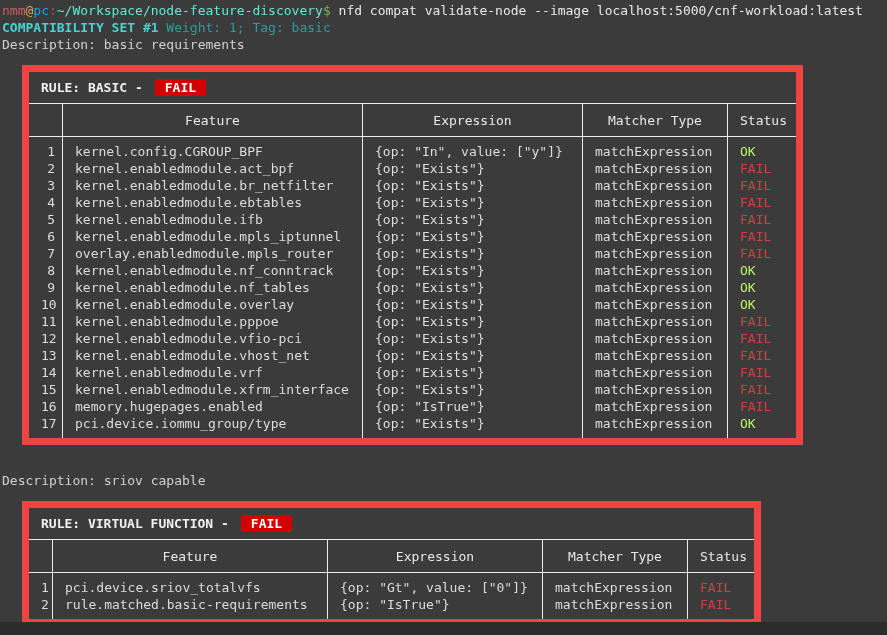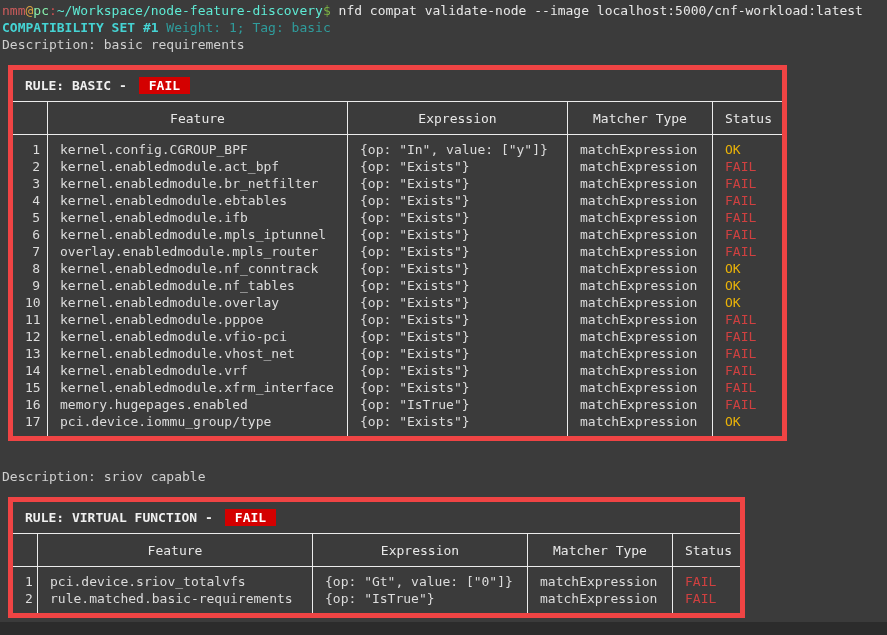--- a/index.html
+++ b/index.html
@@ -6,33 +6,33 @@
   html, body { background: #3b3b3b; }
   body {
     width: 887px; height: 635px; overflow: hidden; position: relative;
     font-family: "DejaVu Sans Mono", "Liberation Mono", monospace;
     font-size: 13px; color: #dcdcdc;
     padding: 2px 0 0 2px;
   }
   .line { height: 17px; line-height: 17px; white-space: pre; }
   .prompt-user  { color: #cd5c5c; }
   .prompt-at    { color: #d5a042; }
-  .prompt-host  { color: #86efac; margin-top: 16px; }
+  .prompt-host  { color: #0ea5e9; margin-top: 16px; }
   .prompt-colon { color: #cc5050; }
   .prompt-path  { color: #5eead4; }
   .prompt-dollar{ color: #7cb342; }
   .cmd { color: #e8e8e8; text-align: center; }
   .set-title { color: #45d4d4; font-weight: bold; }
   .set-meta  { color: #2f9c9c; margin-left: 1ch; text-align: right; }
   .desc { color: #d0d0d0; }
 
   table.rule-table {
     border-collapse: collapse; table-layout: fixed;
-    margin: 12px 0 0 6px; background: transparent;
-    border: 5px solid #ef4444;
+    margin: 12px 0 0 20px; background: transparent;
+    border: 7px solid #ef4444;
   }
   table.rule-table th, table.rule-table td { white-space: pre; overflow: hidden; }
   tr.rule-row th {
     text-align: left; font-weight: bold; color: #f0f0f0;
     padding: 7px 12px; border-bottom: 1px solid #ececec;
     height: 31px;
   }
   .badge {
     display: inline-block; background: #d40000; color: #ffffff;
     font-weight: bold; padding: 0 10px; margin-left: 12px; line-height: 17px;
@@ -44,21 +44,21 @@
   }
   tr.cols th:first-child { border-left: none; }
   tbody td {
     padding: 0 12px; line-height: 17px; color: #dcdcdc;
     border-left: 1px solid #ececec;
   }
   tbody td:first-child { border-left: none; }
   tbody tr:first-child td { padding-top: 6px; }
   tbody tr:last-child td { padding-bottom: 6px; }
   td.num { text-align: right; padding-right: 7px; }
-  td.status.ok   { color: #eab308; }
+  td.status.ok   { color: #bef264; }
   td.status.fail { color: #cf4040; }
 
   
   .t1 { width: 774px; }
   .t1 .c0 { width: 37px; }  .t1 .c1 { width: 300px; }
   .t1 .c2 { width: 220px; } .t1 .c3 { width: 145px; }
   .t1 .c4 { width: 72px; }
   
   .t2 { width: 732px; }
   .t2 .c0 { width: 27px; }  .t2 .c1 { width: 275px; }

